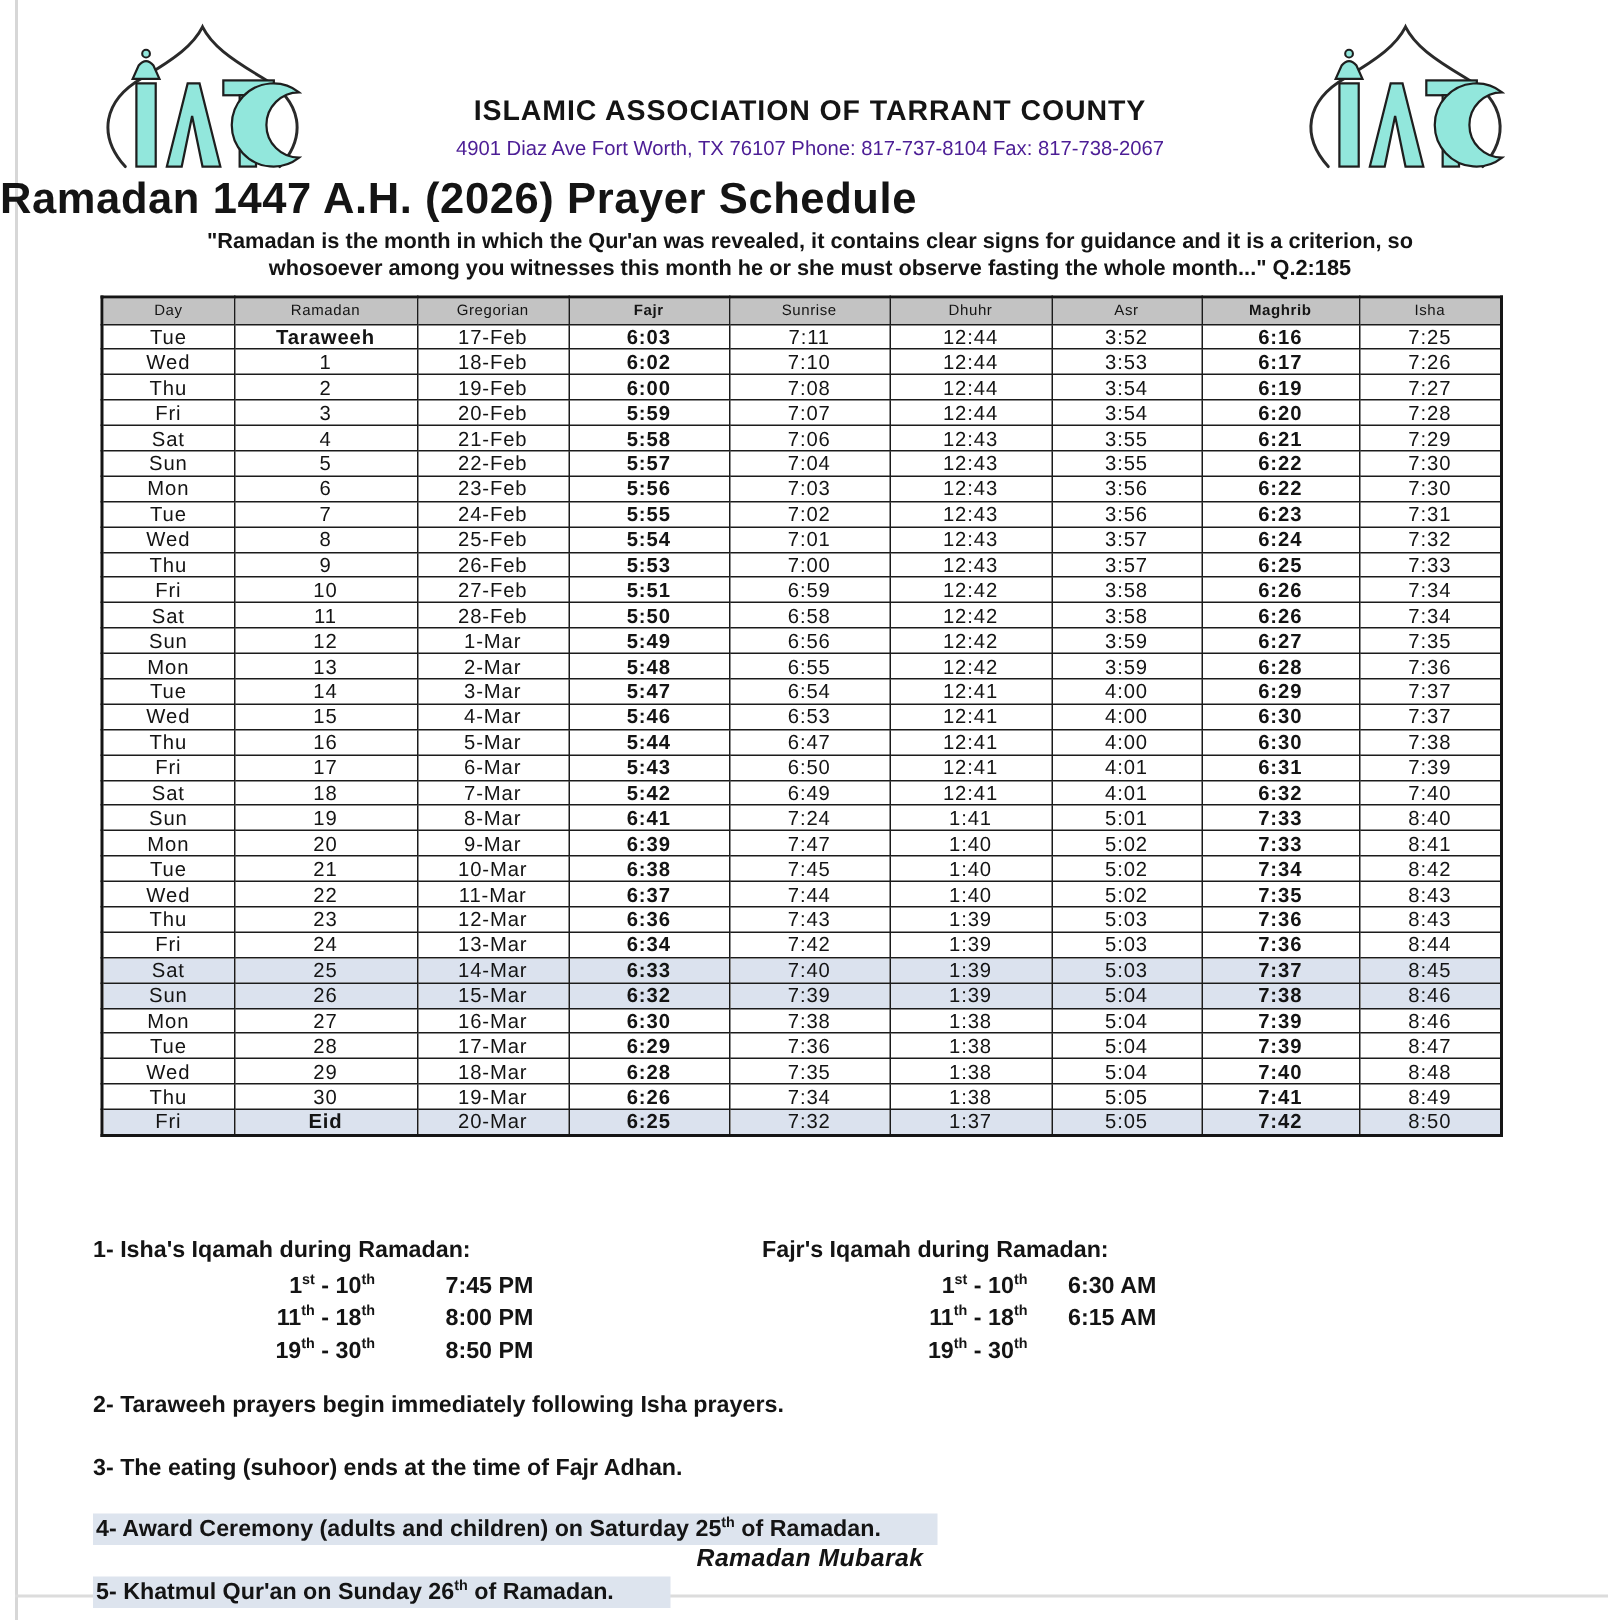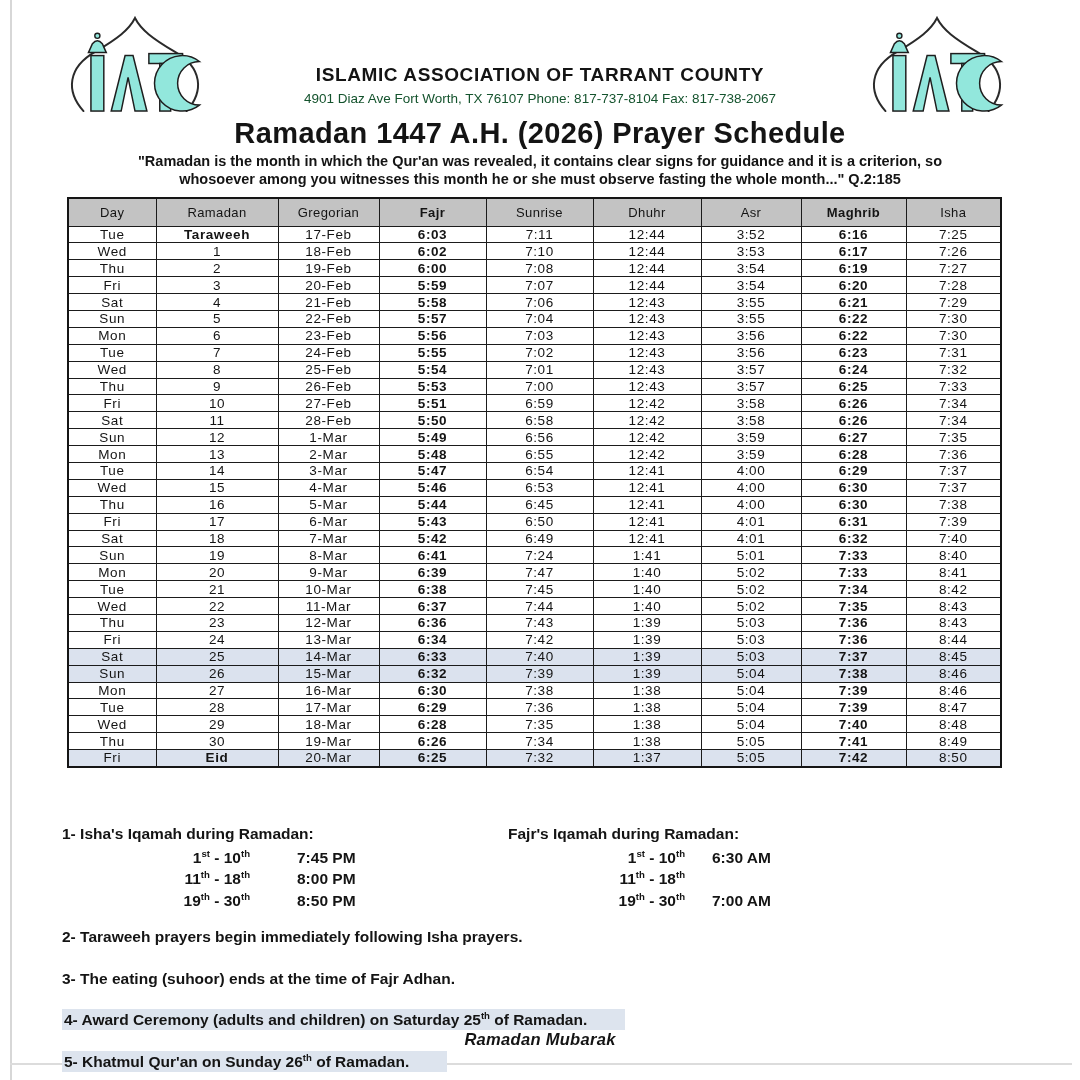--- a/index.html
+++ b/index.html
@@ -17,31 +17,31 @@
   .edge-left{position:absolute;left:10px;top:0;width:2px;height:1080px;background:#d7d7d7;}
   .edge-bottom{position:absolute;left:10px;top:1063px;width:1062px;height:2px;background:#dcdcdc;}
 
   .logo{position:absolute;top:12px;width:152px;height:104px;}
   .logo-left{left:60px;}
   .logo-right{left:862px;}
 
   .org-name{position:absolute;left:0;top:64px;width:1080px;text-align:center;
     font-size:19px;font-weight:bold;letter-spacing:.6px;}
   .address{position:absolute;left:0;top:91px;width:1080px;text-align:center;
-    font-size:13.5px;color:#14532d;}
-  .title{position:absolute;left:0;top:117px;width:1080px;text-align:center;
+    font-size:13.5px;color:#4c1d95;}
+  .title{position:absolute;left:0;top:117px;width:1080px;
     font-size:29px;font-weight:bold;letter-spacing:.4px;}
   .quote{position:absolute;left:0;top:153px;width:1080px;text-align:center;
     font-size:14.5px;font-weight:bold;line-height:17.5px;}
 
   table.pt{position:absolute;left:67px;top:197px;width:933px;table-layout:fixed;
     border-collapse:collapse;border:2.5px solid #151515;}
   table.pt th,table.pt td{border:1.8px solid #1b1b1b;text-align:center;vertical-align:middle;
     white-space:nowrap;overflow:hidden;}
-  table.pt th{height:28px;font-size:13px;font-weight:normal;background:var(--header-gray);
+  table.pt th{height:18px;font-size:10px;font-weight:normal;background:var(--header-gray);
     letter-spacing:.4px;}
   table.pt td{height:16.9px;font-size:13.5px;line-height:15px;letter-spacing:.6px;}
   table.pt .b{font-weight:bold;}
   table.pt tr.hl-row td{background:var(--row-hl);}
 
   .iqamah{position:absolute;left:62px;top:825px;width:950px;font-size:15.5px;font-weight:bold;}
   .iq-labels{position:relative;height:21.7px;}
   .iq-label-right{position:absolute;left:446px;top:0;}
   .iq-row{display:grid;grid-template-columns:188px 215px 220px 1fr;height:21.7px;align-items:center;}
   .iq-row .c1{text-align:right;}
@@ -300,21 +300,21 @@
           <td>12:41</td>
           <td>4:00</td>
           <td class="b">6:30</td>
           <td>7:37</td>
         </tr>
         <tr>
           <td>Thu</td>
           <td>16</td>
           <td>5-Mar</td>
           <td class="b">5:44</td>
-          <td>6:45</td>
+          <td>6:47</td>
           <td>12:41</td>
           <td>4:00</td>
           <td class="b">6:30</td>
           <td>7:38</td>
         </tr>
         <tr>
           <td>Fri</td>
           <td>17</td>
           <td>6-Mar</td>
           <td class="b">5:43</td>
@@ -490,26 +490,26 @@
         <div class="iq-row">
           <span class="c1">1<sup>st</sup> - 10<sup>th</sup></span>
           <span class="c2">7:45 PM</span>
           <span class="c3">1<sup>st</sup> - 10<sup>th</sup></span>
           <span class="c4">6:30 AM</span>
         </div>
         <div class="iq-row">
           <span class="c1">11<sup>th</sup> - 18<sup>th</sup></span>
           <span class="c2">8:00 PM</span>
           <span class="c3">11<sup>th</sup> - 18<sup>th</sup></span>
+          <span class="c4">6:15 AM</span>
         </div>
         <div class="iq-row">
           <span class="c1">19<sup>th</sup> - 30<sup>th</sup></span>
           <span class="c2">8:50 PM</span>
           <span class="c3">19<sup>th</sup> - 30<sup>th</sup></span>
-          <span class="c4">7:00 AM</span>
         </div>
       </div>
   </section>
 
   <section class="notes">
       <div class="note"><span>2- Taraweeh prayers begin immediately following Isha prayers.</span></div>
       <div class="note"><span>3- The eating (suhoor) ends at the time of Fajr Adhan.</span></div>
       <div class="note"><span class="hl">4- Award Ceremony (adults and children) on Saturday 25<sup>th</sup> of Ramadan.</span></div>
       <div class="note"><span class="hl">5- Khatmul Qur'an on Sunday 26<sup>th</sup> of Ramadan.</span></div>
     </section>

